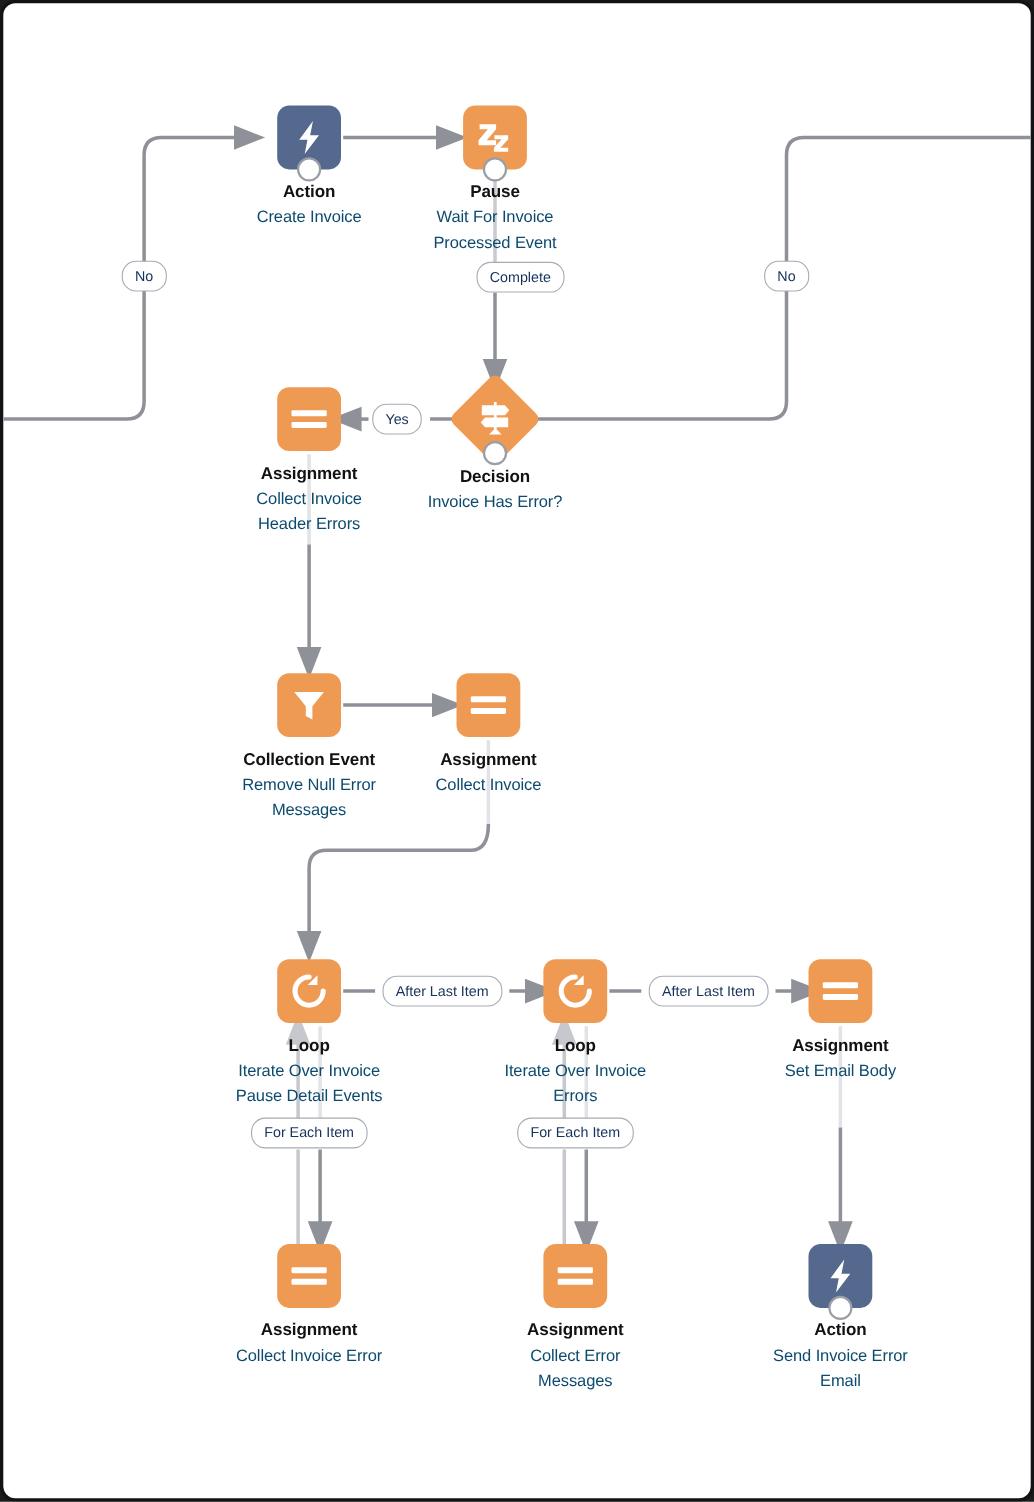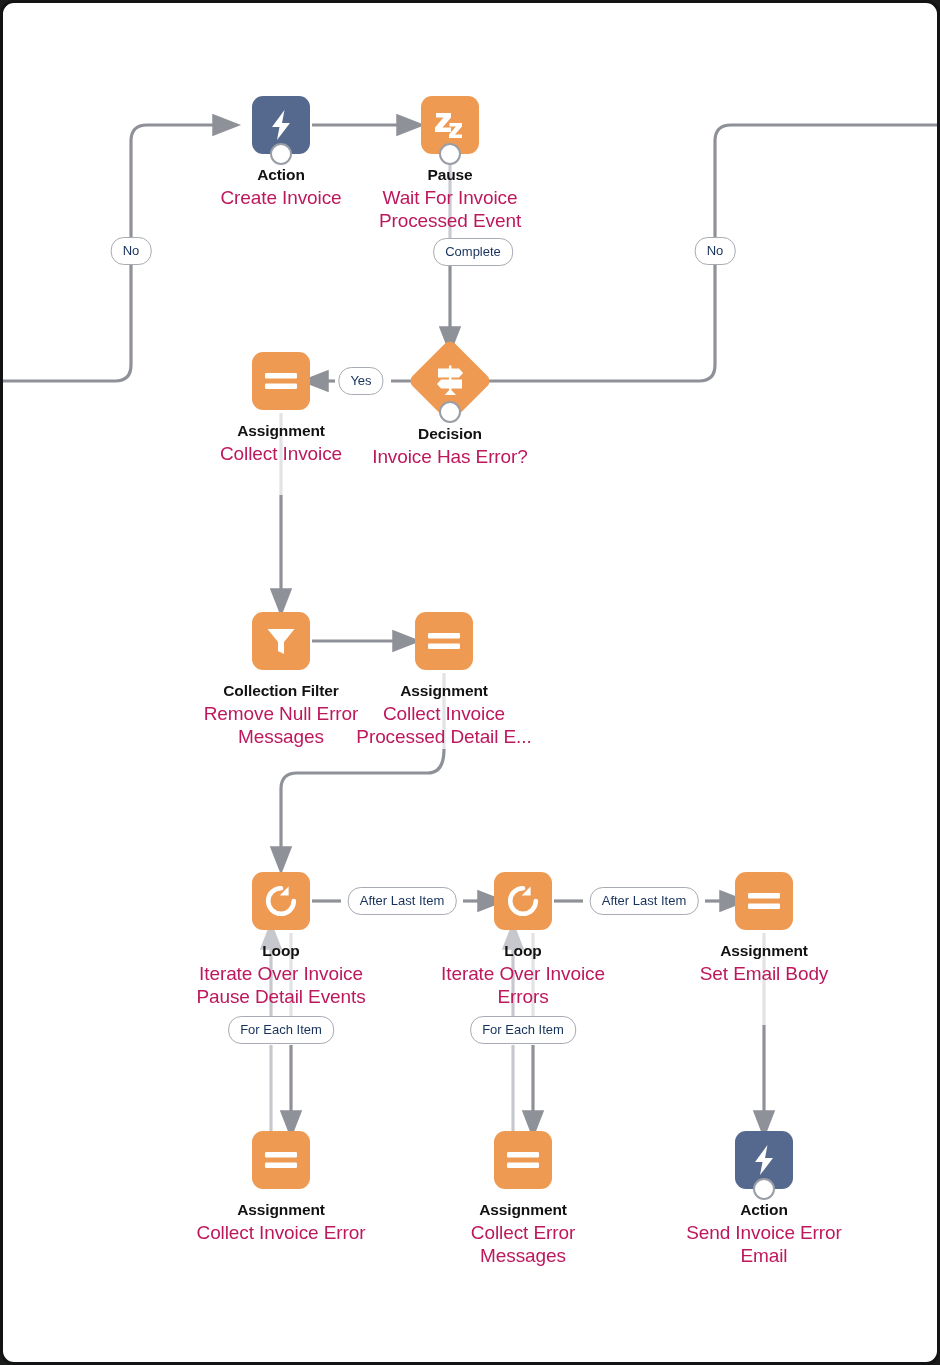--- a/index.html
+++ b/index.html
@@ -81,22 +81,22 @@
   }
   .node .ntype {
     display: block;
     font-size: 15.5px;
     font-weight: bold;
     color: #121212;
     letter-spacing: -0.1px;
   }
   .node .nlabel {
     display: block;
-    font-size: 19px;
-    color: #be185d;
+    font-size: 15px;
+    color: #0c4a6e;
     letter-spacing: -0.1px;
   }
   
   .pill {
     position: absolute;
     transform: translate(-50%, -50%);
     background: #ffffff;
     border: 1.4px solid #a7abb3;
     border-radius: 13px;
     color: #16325c;
@@ -212,47 +212,47 @@
   <div class="node" style="left:278px; top:378px;">
     <div class="shape">
       <svg width="34" height="22" viewBox="0 0 34 22">
         <rect x="1" y="3" width="32" height="5.4" rx="1.2" fill="#ffffff"></rect>
         <rect x="1" y="13.6" width="32" height="5.4" rx="1.2" fill="#ffffff"></rect>
       </svg>
     </div>
     <div class="caption">
       <span class="ntype">Assignment</span>
       <span class="nlabel">Collect Invoice</span>
+      <span class="nlabel">Header Errors</span>
     </div>
   </div>
 
   <div class="node" style="left:278px; top:638px;">
     <div class="shape">
       <svg width="32" height="32" viewBox="0 0 32 32">
         <path d="M2.5 4 L29.5 4 L19 17 L19 29 L13 26 L13 17 Z" fill="#ffffff"></path>
       </svg>
     </div>
     <div class="caption">
-      <span class="ntype">Collection Filter</span>
+      <span class="ntype">Collection Event</span>
       <span class="nlabel">Remove Null Error</span>
       <span class="nlabel">Messages</span>
     </div>
   </div>
 
   <div class="node" style="left:441px; top:638px;">
     <div class="shape">
       <svg width="34" height="22" viewBox="0 0 34 22">
         <rect x="1" y="3" width="32" height="5.4" rx="1.2" fill="#ffffff"></rect>
         <rect x="1" y="13.6" width="32" height="5.4" rx="1.2" fill="#ffffff"></rect>
       </svg>
     </div>
     <div class="caption">
       <span class="ntype">Assignment</span>
       <span class="nlabel">Collect Invoice</span>
-      <span class="nlabel">Processed Detail E...</span>
     </div>
   </div>
 
   <div class="node" style="left:278px; top:898px;">
     <div class="shape">
       <svg width="34" height="34" viewBox="0 0 34 34">
         <path d="M17 4.2 A12.8 12.8 0 1 0 29.8 17" fill="none" stroke="#ffffff" stroke-width="4.6" stroke-linecap="round"></path>
         <path d="M24.6 2.5 L24.6 11.4 L15.7 11.4 Z" fill="#ffffff"></path>
       </svg>
     </div>

